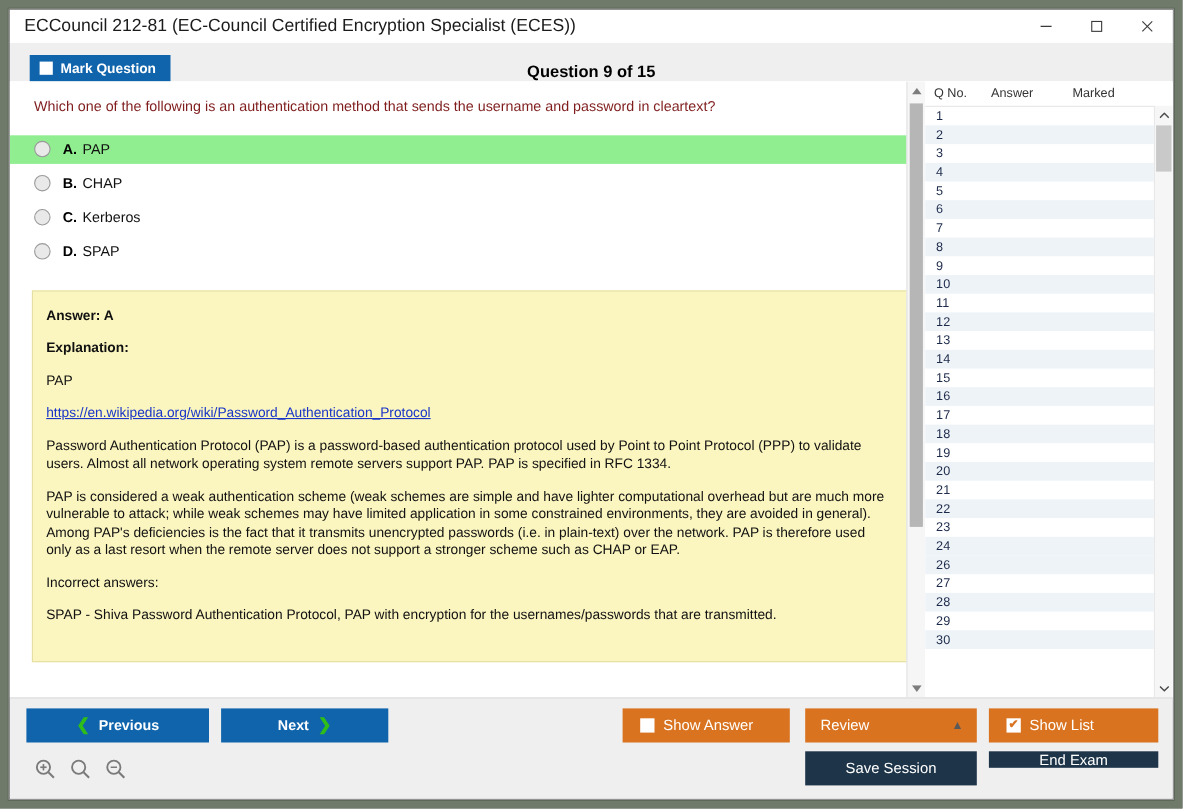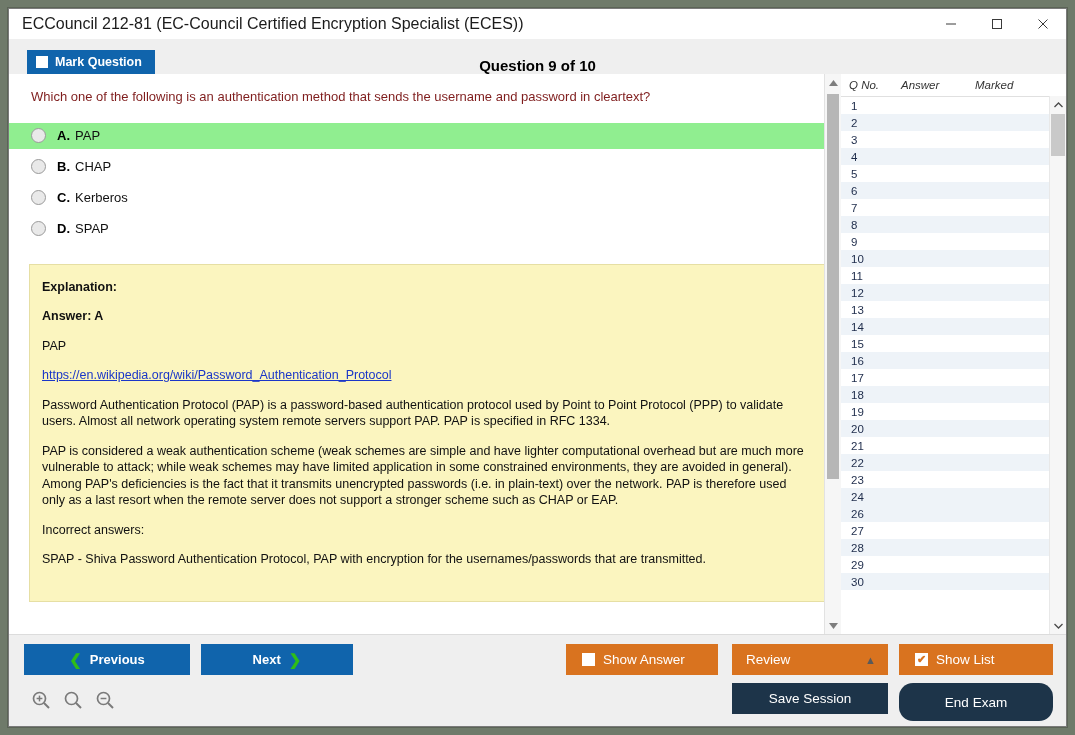--- a/index.html
+++ b/index.html
@@ -185,21 +185,20 @@
     position: relative;
   }
   .listhdr {
     flex: 0 0 22px;
     display: flex;
     align-items: center;
     font-size: 11.5px;
     color: #333;
     padding-left: 8px;
     background: #ffffff;
-    font-style: italic;
   }
   .listhdr .c1 { width: 52px; }
   .listhdr .c2 { width: 74px; }
   .listhdr .c3 { width: 60px; }
   .listwrap {
     flex: 1 1 auto;
     display: flex;
     min-height: 0;
     overflow: hidden;
   }
@@ -315,21 +314,21 @@
           </svg>
       </div>
     </div>
   </div>
 
   <div class="header">
     <button class="mark-btn">
       <span class="mark-chk"></span>
       <span>Mark Question</span>
     </button>
-    <div class="qtitle">Question 9 of 10</div>
+    <div class="qtitle">Question 9 of 15</div>
   </div>
 
   <div class="body">
 
     <div class="mainpane">
       <div class="maininner">
 
         <div class="qtext">Which one of the following is an authentication method that sends the username and password in cleartext?</div>
 
         <div class="options">
@@ -349,22 +348,22 @@
             <span class="opt-text">Kerberos</span>
           </div>
           <div class="option">
             <span class="radio"></span>
             <span class="opt-letter">D.</span>
             <span class="opt-text">SPAP</span>
           </div>
         </div>
 
         <div class="explain">
+          <p class="b">Answer: A</p>
           <p class="b">Explanation:</p>
-          <p class="b">Answer: A</p>
           <p>PAP</p>
           <p><a href="#">https://en.wikipedia.org/wiki/Password_Authentication_Protocol</a></p>
           <p>Password Authentication Protocol (PAP) is a password-based authentication protocol used by Point to Point Protocol (PPP) to validate users. Almost all network operating system remote servers support PAP. PAP is specified in RFC 1334.</p>
           <p>PAP is considered a weak authentication scheme (weak schemes are simple and have lighter computational overhead but are much more vulnerable to attack; while weak schemes may have limited application in some constrained environments, they are avoided in general). Among PAP's deficiencies is the fact that it transmits unencrypted passwords (i.e. in plain-text) over the network. PAP is therefore used only as a last resort when the remote server does not support a stronger scheme such as CHAP or EAP.</p>
           <p>Incorrect answers:</p>
           <p>SPAP - Shiva Password Authentication Protocol, PAP with encryption for the usernames/passwords that are transmitted.</p>
         </div>
       </div>
 
       <div class="vscroll">
@@ -577,21 +576,21 @@
 
     <button class="btn btn-orange" style="left:890px; top:9px; width:154px; height:31px; justify-content:flex-start; padding-left:16px;">
       <span class="ochk">✔</span>
       <span>Show List</span>
     </button>
 
     <button class="btn btn-navy" style="left:723px; top:48px; width:156px; height:31px;">
       <span>Save Session</span>
     </button>
 
-    <button class="btn btn-navy" style="left:890px; top:48px; width:154px; height:38px;border-radius:14px;">
+    <button class="btn btn-navy" style="left:890px; top:48px; width:154px; height:15px;">
       <span>End Exam</span>
     </button>
 
     <div class="zoombar">
       <span>
         <svg width="20" height="20" viewBox="0 0 20 20">
           <circle cx="8.5" cy="8.5" r="6" fill="none" stroke="#7a7a7a" stroke-width="1.7"></circle>
           <line x1="13" y1="13" x2="18" y2="18" stroke="#7a7a7a" stroke-width="1.9"></line>
           <line x1="5.6" y1="8.5" x2="11.4" y2="8.5" stroke="#7a7a7a" stroke-width="1.5"></line>
           <line x1="8.5" y1="5.6" x2="8.5" y2="11.4" stroke="#7a7a7a" stroke-width="1.5"></line>

